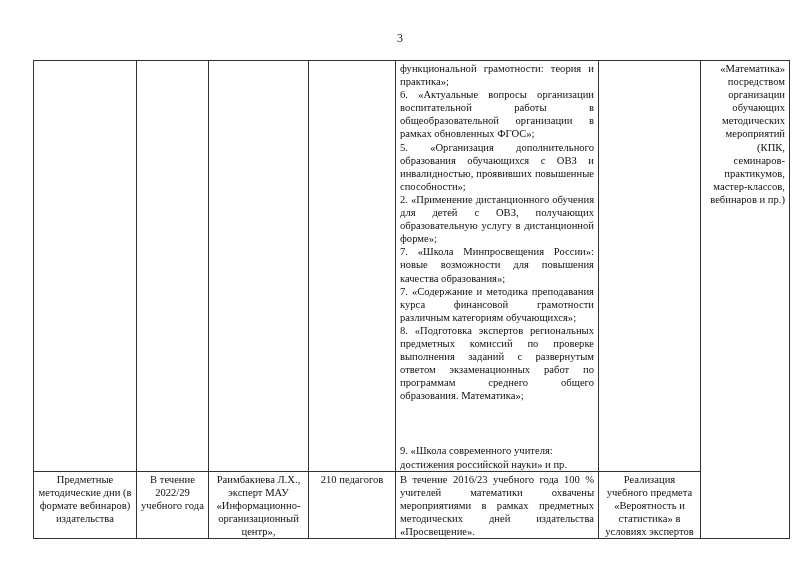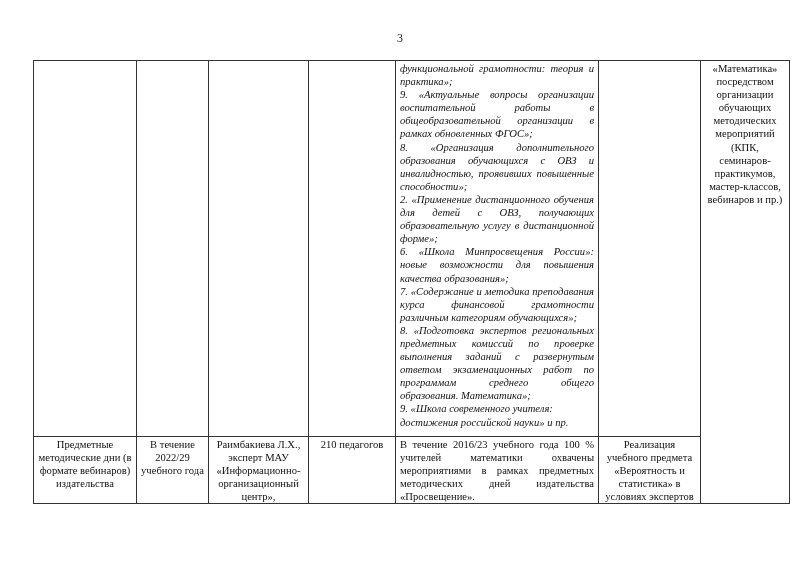--- a/index.html
+++ b/index.html
@@ -5,22 +5,22 @@
   html, body { margin:0; padding:0; background:#ffffff; }
   body { width:800px; height:566px; position:relative; overflow:hidden;
          font-family:"Liberation Serif", "DejaVu Serif", serif; color:#111; }
   .page-num { position:absolute; left:0; width:800px; top:31px; text-align:center;
               font-size:12px; }
   table.doc { position:absolute; left:33px; top:60px; border-collapse:collapse;
               table-layout:fixed; width:756px; font-size:10.6px; line-height:13.1px; }
   table.doc td { border:1.3px solid #333; vertical-align:top; padding:1px 4px 0 4px; }
   td.just { text-align:justify; text-align-last:left; }
   td.center { text-align:center;margin-top:32px; }
-  .para { display:block; text-align:justify;font-style:italic; }
-  .para.last { text-align:left; }
+  .para { display:block; text-align:justify; }
+  .para.last { text-align:left;margin-top:42px; }
   .row1 td { height:374px; }
   .row2 td { height:62px; }
 </style>
 </head>
 <body>
 
 <div class="page-num">3</div>
 
 <table class="doc">
   <colgroup>
@@ -33,30 +33,30 @@
     <col style="width:89px">
   </colgroup>
   <tbody>
       <tr class="row1">
     <td></td>
     <td></td>
     <td></td>
     <td></td>
     <td>
       <span class="para">функциональной грамотности: теория и практика»;</span>
-      <span class="para">9. «Актуальные вопросы организации воспитательной работы в общеобразовательной организации в рамках обновленных ФГОС»;</span>
-      <span class="para">8. «Организация дополнительного образования обучающихся с ОВЗ и инвалидностью, проявивших повышенные способности»;</span>
+      <span class="para">6. «Актуальные вопросы организации воспитательной работы в общеобразовательной организации в рамках обновленных ФГОС»;</span>
+      <span class="para">5. «Организация дополнительного образования обучающихся с ОВЗ и инвалидностью, проявивших повышенные способности»;</span>
       <span class="para">2. «Применение дистанционного обучения для детей с ОВЗ, получающих образовательную услугу в дистанционной форме»;</span>
-      <span class="para">6. «Школа Минпросвещения России»: новые возможности для повышения качества образования»;</span>
+      <span class="para">7. «Школа Минпросвещения России»: новые возможности для повышения качества образования»;</span>
       <span class="para">7. «Содержание и методика преподавания курса финансовой грамотности различным категориям обучающихся»;</span>
       <span class="para">8. «Подготовка экспертов региональных предметных комиссий по проверке выполнения заданий с развернутым ответом экзаменационных работ по программам среднего общего образования. Математика»;</span>
       <span class="para last">9. «Школа современного учителя: достижения российской науки» и пр.</span>
     </td>
     <td></td>
-    <td rowspan="2" style="text-align:center;border-radius:16px;">«Математика» посредством организации обучающих методических мероприятий (КПК, семинаров-практикумов, мастер-классов, вебинаров и пр.)</td>
+    <td rowspan="2" style="text-align:right;border-radius:16px;">«Математика» посредством организации обучающих методических мероприятий (КПК, семинаров-практикумов, мастер-классов, вебинаров и пр.)</td>
   </tr>
   <tr class="row2">
     <td class="center">Предметные методические дни (в формате вебинаров) издательства</td>
     <td class="center">В течение 2022/29 учебного года</td>
     <td class="center">Раимбакиева Л.Х., эксперт МАУ «Информационно-организационный центр»,</td>
     <td class="center">210 педагогов</td>
     <td class="just">В течение 2016/23 учебного года 100 % учителей математики охвачены мероприятиями в рамках предметных методических дней издательства «Просвещение».</td>
     <td class="center">Реализация учебного предмета «Вероятность и статистика» в условиях экспертов</td>
   </tr>
 </tbody>

